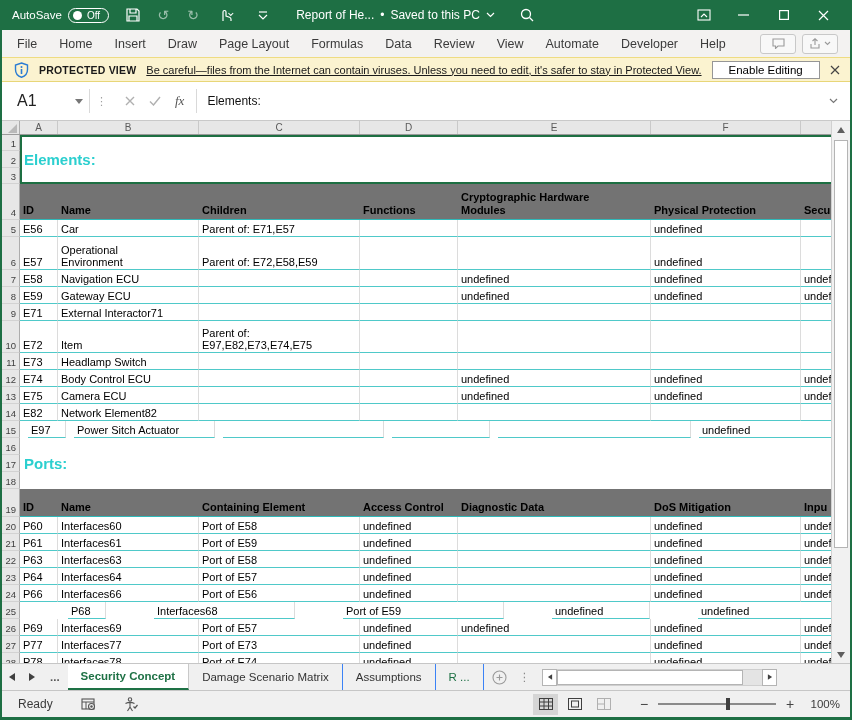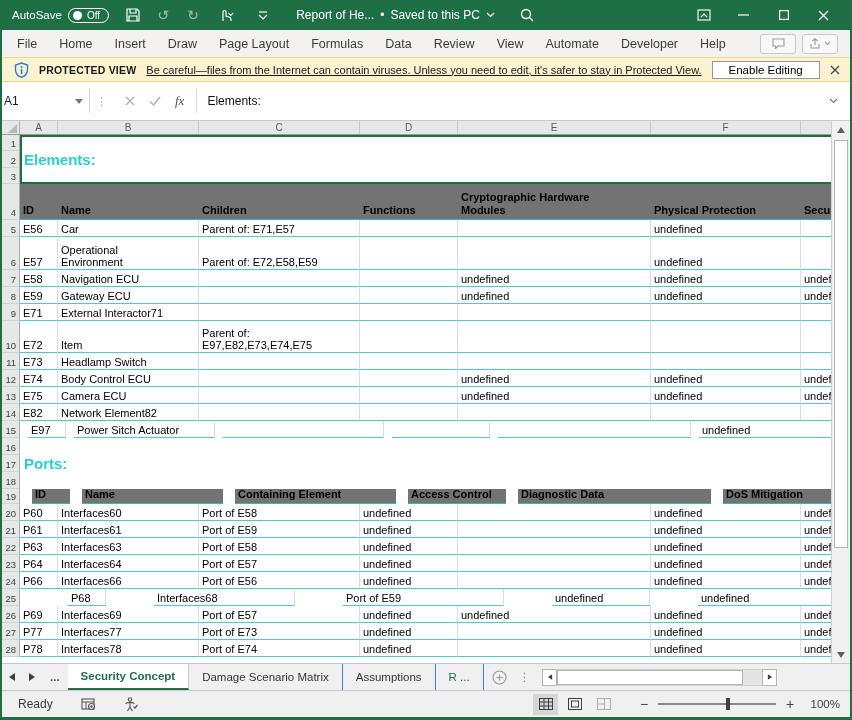--- a/index.html
+++ b/index.html
@@ -28,21 +28,21 @@
   .menu-right { margin-left:auto; display:flex; gap:6px; padding-right:8px; }
   .mini-btn { width:36px; height:20px; border:1px solid #c8c8c8; border-radius:3px; background:#f8f8f8; display:flex; align-items:center; justify-content:center; gap:3px; cursor:pointer; }
   
   .banner { height:25px; background:#fbf3d0; border-top:1px solid #eedc82; border-bottom:1px solid #e8d678; display:flex; align-items:center; gap:10px; padding:0 10px 0 12px; font-size:11px; color:#1a1a1a; flex:0 0 auto; }
   .pv-label { font-weight:bold; font-size:10.5px; letter-spacing:.2px; white-space:nowrap; }
   .pv-msg { text-decoration:underline; white-space:nowrap; overflow:hidden; }
   .pv-btn { border:1px solid #969696; background:#fff; font-size:11.5px; padding:2px 16px; white-space:nowrap; cursor:pointer; }
   .pv-close { margin-left:auto; cursor:pointer; display:flex; }
   
   .fbar { height:39px; background:#fff; border-bottom:1px solid #c9c9c9; display:flex; align-items:center; padding:0 4px 0 0; flex:0 0 auto; }
-  .namebox { width:88px; height:24px; display:flex; align-items:center; justify-content:space-between; padding:0 6px 0 2px; border-right:1px solid #d9d9d9; font-size:12px; color:#222; cursor:pointer; }
+  .namebox { width:88px; height:24px; display:flex; align-items:center; justify-content:space-between; padding:0 6px 0 15px; border-right:1px solid #d9d9d9; font-size:16px; color:#222; cursor:pointer; }
   .nb-arrow { width:0; height:0; border-left:4px solid transparent; border-right:4px solid transparent; border-top:5px solid #777; }
   .fb-dots { color:#a0a0a0; font-size:11px; padding:0 6px; font-family:"DejaVu Sans",sans-serif; }
   .fb-icons { display:flex; align-items:center; gap:14px; padding:0 12px; border-right:1px solid #d9d9d9; height:24px; }
   .fb-icons .ic { cursor:pointer; display:flex; align-items:center; }
   .fx { font-family:"Liberation Serif",serif; font-style:italic; font-size:13px; color:#555; }
   .fb-input { flex:1; font-size:12px; color:#111; padding:0 10px; white-space:nowrap; overflow:hidden; }
   .fb-expand { padding:0 8px; cursor:pointer; display:flex; }
   
   .gridzone { flex:0 0 542px; display:flex; overflow:hidden; }
   .grid { width:829px; overflow:hidden; position:relative; }
@@ -428,21 +428,21 @@
           <div class="g-row blank" style="grid-template-columns: 18px 38px 141px 161px 98px 193px 150px 120px; height: 17px;">
             <div class="rn">18</div>
             <div class="bc"></div>
             <div class="bc"></div>
             <div class="bc"></div>
             <div class="bc"></div>
             <div class="bc"></div>
             <div class="bc"></div>
             <div class="bc"></div>
           </div>
-          <div class="g-row header" style="grid-template-columns: 18px 38px 141px 161px 98px 193px 150px 120px; height: 15px; gap: 12px;">
+          <div class="g-row header" style="grid-template-columns: 18px 38px 141px 161px 98px 193px 150px 120px; height: 28px;">
             <div class="rn">19</div>
             <div class="th">ID</div>
             <div class="th">Name</div>
             <div class="th">Containing Element</div>
             <div class="th">Access Control</div>
             <div class="th">Diagnostic Data</div>
             <div class="th">DoS Mitigation</div>
             <div class="th">Inpu</div>
           </div>
           <div class="g-row data" style="grid-template-columns: 18px 38px 141px 161px 98px 193px 150px 120px; height: 17px;">

